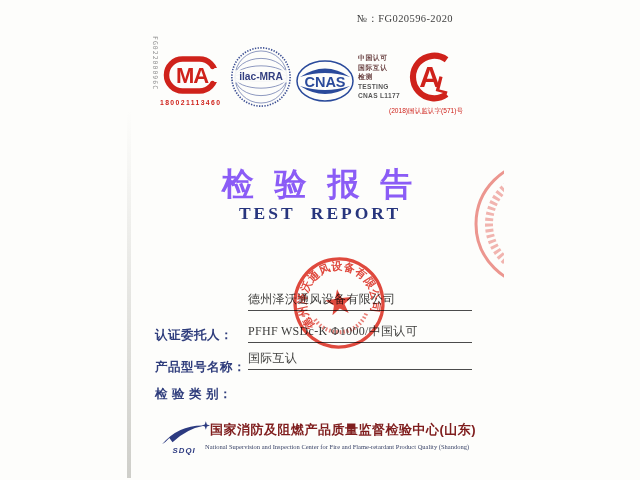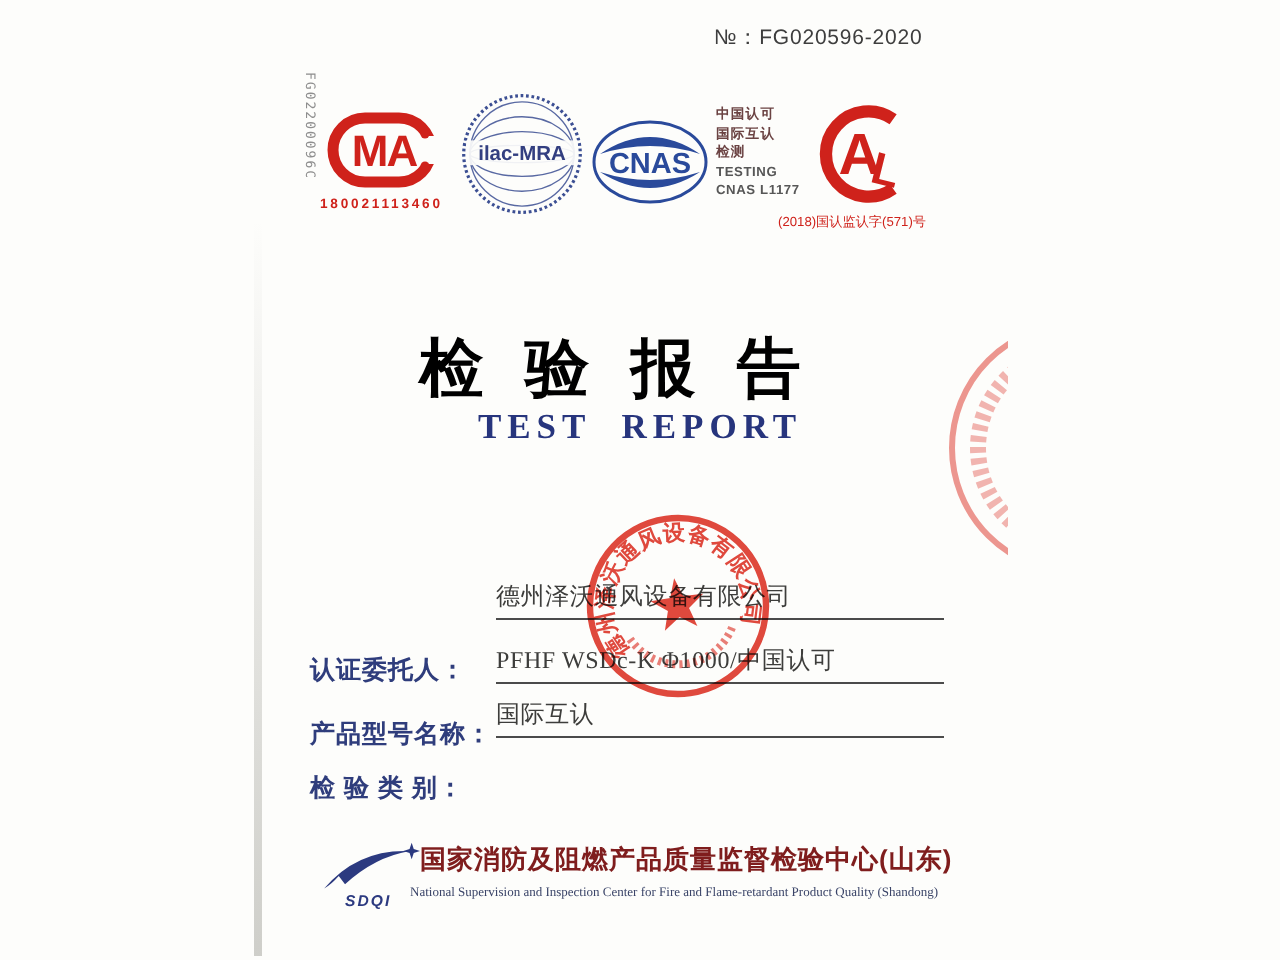--- a/index.html
+++ b/index.html
@@ -9,43 +9,43 @@
 
   
   .edge-left{position:absolute;left:127px;top:110px;width:4px;height:368px;
     background:linear-gradient(to bottom,rgba(190,190,184,0),rgba(160,160,152,.5));}
   .corner-bl{position:absolute;left:128px;top:440px;width:34px;height:40px;
     background:radial-gradient(closest-side at 20% 100%,rgba(140,140,134,.38),transparent);}
   .corner-tr{position:absolute;left:596px;top:0;width:44px;height:60px;
     background:radial-gradient(closest-side at 100% 0%,rgba(205,205,200,.35),transparent);}
 
   
-  .serial{position:absolute;left:357px;top:12px;font-family:Liberation Sans, sans-serif;
+  .serial{position:absolute;left:357px;top:12px;font-family:Liberation Serif, serif;
     font-size:10.5px;color:#3e3e3e;letter-spacing:.4px;}
 
   
   .side-code{position:absolute;left:151px;top:36px;height:76px;writing-mode:vertical-rl;
     font-family:"DejaVu Sans Mono",monospace;font-size:6.5px;color:#8e8e8e;letter-spacing:1px;}
 
   
   .logo{position:absolute;}
   .cma-logo{left:163px;top:52px;width:56px;height:46px;}
   .cma-number{position:absolute;left:160px;top:99px;font-size:6.8px;font-weight:600;
     color:#cf221b;letter-spacing:1.4px;}
   .ilac-logo{left:230px;top:46px;width:62px;height:62px;}
   .cnas-logo{left:295px;top:58px;width:60px;height:46px;}
   .cnas-text{position:absolute;left:358px;top:53px;width:60px;line-height:1.4;}
   .cnas-text .cn{display:block;font-size:6.8px;color:#6b4343;letter-spacing:.6px;font-weight:600;}
   .cnas-text .en{display:block;font-size:6.6px;color:#575757;letter-spacing:.3px;font-weight:600;}
   .cal-logo{left:404px;top:49px;width:56px;height:56px;}
   .cal-caption{position:absolute;left:389px;top:107px;font-size:6.6px;color:#cf221b;}
 
   
-  .title-cn{position:absolute;left:118px;top:163px;width:380px;text-align:center;
-    font-size:32px;font-weight:700;letter-spacing:6px;color:#000000;}
+  .title-cn{position:absolute;left:130px;top:163px;width:380px;text-align:center;
+    font-size:32px;font-weight:700;letter-spacing:6px;color:#8b5cf6;}
   .title-en{position:absolute;left:130px;top:203px;width:380px;text-align:center;
     font-family:"Liberation Serif",serif;font-size:17.5px;font-weight:700;
     letter-spacing:3px;word-spacing:8px;color:#27357d;}
 
   
   .row{position:absolute;left:155px;width:330px;height:18px;}
   .row-1{top:291px;} .row-2{top:323px;} .row-3{top:350px;}
   .row .label{position:absolute;left:0;top:0;font-size:12.5px;font-weight:600;
     color:#2f3d7c;letter-spacing:.5px;white-space:nowrap;margin-top:36px;}
   .row .value-line{position:absolute;left:93px;top:-2px;width:224px;

